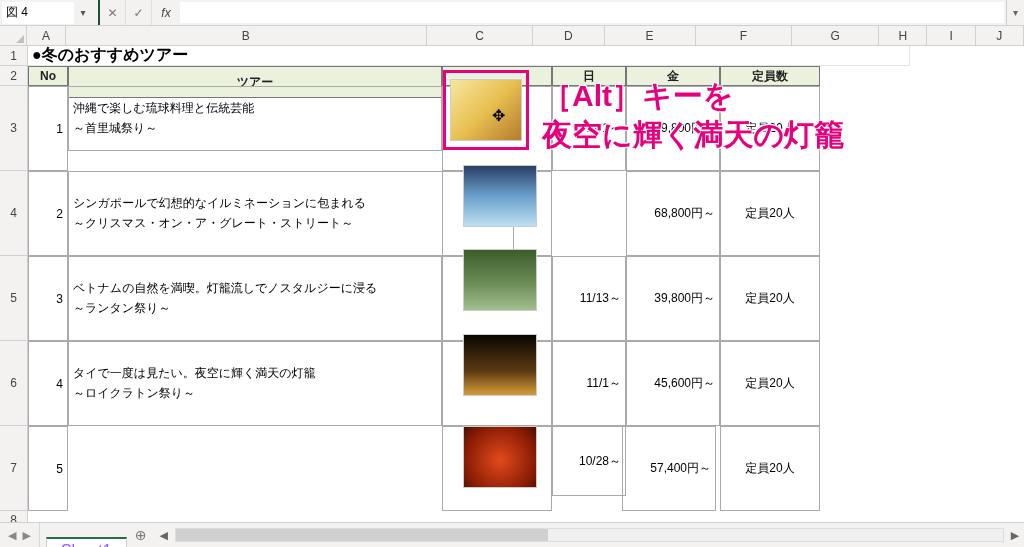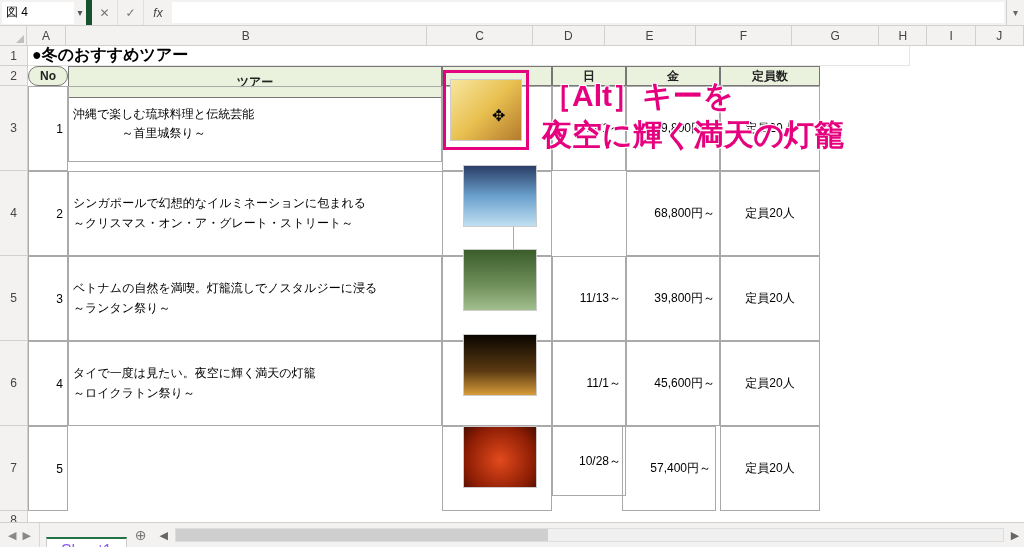--- a/index.html
+++ b/index.html
@@ -15,24 +15,24 @@
   }
   
   .formula-bar {
     height: 26px;
     background: #f3f2f1;
     border-bottom: 1px solid #d0d0d0;
     display: flex;
     align-items: stretch;
   }
   .name-box {
-    width: 92px;
+    width: 100px;
     display: flex;
     align-items: center;
-    border-right: 6px solid #14532d;
+    border-right: 2px solid #14532d;
   }
   .name-box input {
     border: none;
     background: #fff;
     height: 22px;
     margin: 2px 0 2px 2px;
     width: 72px;
     padding: 0 4px;
     font-size: 12px;
   }
@@ -221,28 +221,28 @@
       <div class="rowhead" style="height: 20px;">2</div>
       <div class="rowhead" style="height: 85px;">3</div>
       <div class="rowhead" style="height: 85px;">4</div>
       <div class="rowhead" style="height: 85px;">5</div>
       <div class="rowhead" style="height: 85px;">6</div>
       <div class="rowhead" style="height: 85px;">7</div>
       <div class="rowhead" style="height: 18px;">8</div>
     </div>
   <div class="cells" id="cells">
       <div class="cell title-cell" style="left: 0px; top: 0px; width: 882px; height: 20px;">●冬のおすすめツアー</div>
-      <div class="cell hdr-cell" style="left: 0px; top: 20px; width: 40px; height: 20px; border-radius: 10px;">No</div>
+      <div class="cell hdr-cell" style="left: 0px; top: 20px; width: 40px; height: 20px;">No</div>
       <div class="cell hdr-cell" style="left: 40px; top: 20px; width: 374px; height: 32px;">ツアー</div>
       <div class="cell hdr-cell" style="left: 414px; top: 20px; width: 110px; height: 20px;"></div>
       <div class="cell hdr-cell center" style="left: 524px; top: 20px; width: 74px; height: 20px;">日</div>
       <div class="cell hdr-cell center" style="left: 598px; top: 20px; width: 94px; height: 20px;">金</div>
       <div class="cell hdr-cell center" style="left: 692px; top: 20px; width: 100px; height: 20px;">定員数</div>
       <div class="cell data-border right" style="left: 0px; top: 40px; width: 40px; height: 85px;">1</div>
-      <div class="cell data-border tour-text" style="left: 40px; top: 40px; width: 374px; height: 76px; white-space: pre-line; text-align: center;">沖縄で楽しむ琉球料理と伝統芸能
+      <div class="cell data-border tour-text" style="left: 40px; top: 40px; width: 374px; height: 65px; white-space: pre-line;">沖縄で楽しむ琉球料理と伝統芸能
 ～首里城祭り～</div>
       <div class="cell data-border" style="left: 414px; top: 40px; width: 110px; height: 85px;"></div>
       <div class="cell data-border right" style="left: 524px; top: 40px; width: 74px; height: 85px;">11/1～</div>
       <div class="cell data-border right" style="left: 598px; top: 40px; width: 94px; height: 85px;">39,800円～</div>
       <div class="cell data-border center" style="left: 692px; top: 40px; width: 100px; height: 85px;">定員20人</div>
       <div class="cell data-border right" style="left: 0px; top: 125px; width: 40px; height: 85px;">2</div>
       <div class="cell data-border tour-text" style="left: 40px; top: 125px; width: 446px; height: 85px; white-space: pre-line;">シンガポールで幻想的なイルミネーションに包まれる
 ～クリスマス・オン・ア・グレート・ストリート～</div>
       <div class="cell data-border" style="left: 414px; top: 125px; width: 110px; height: 85px;"></div>
       <div class="cell data-border right" style="left: 598px; top: 125px; width: 94px; height: 85px;">68,800円～</div>

